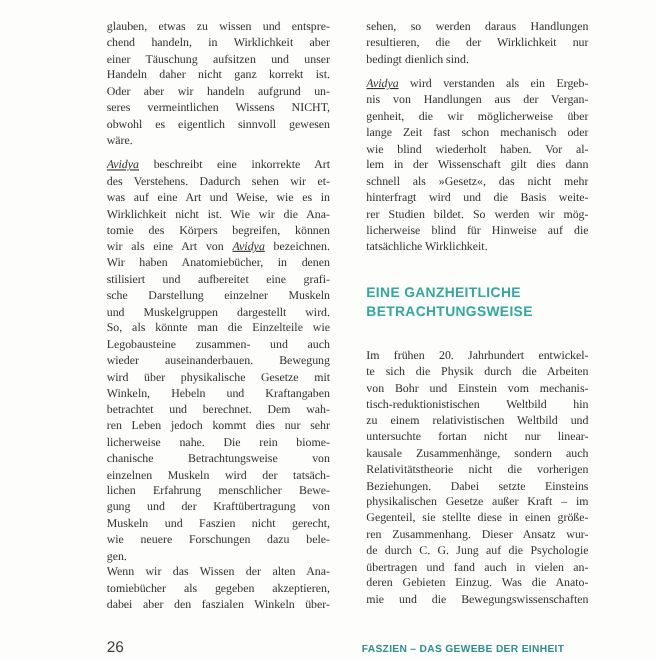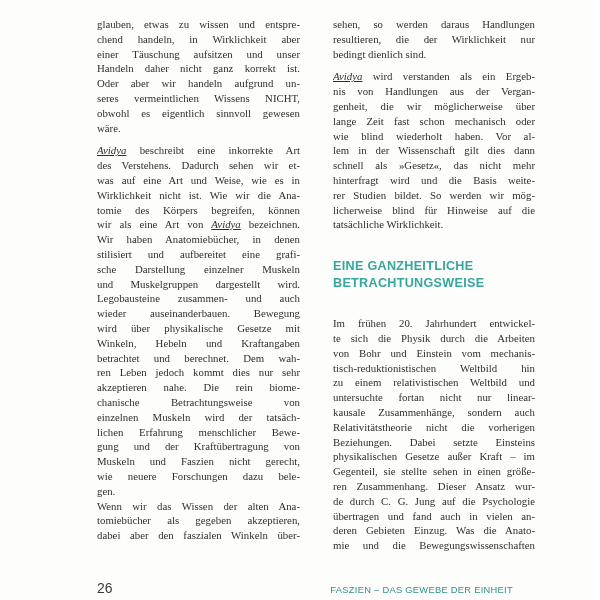--- a/index.html
+++ b/index.html
@@ -21,21 +21,21 @@
     color:var(--teal,#35a79f);font-size:12.6px;line-height:16.5px;height:16.5px;
     letter-spacing:0.3px;text-align:left;text-align-last:left;
   }
   .footer{
     position:absolute;left:97px;right:83px;top:580px;
     display:flex;justify-content:space-between;align-items:baseline;
     font-family:"Liberation Sans", sans-serif;
   }
   .page-number{font-size:14px;color:#3c3a38;}
   .footer-title{
-    font-size:9.3px;font-weight:normal;letter-spacing:0.3px;
+    font-size:9.3px;font-weight:bold;letter-spacing:0.3px;
     color:var(--teal-dark,#2e8f8a);
   }
   i{font-style:italic;text-decoration:underline;}
 </style>
 </head>
 <body>
 
 <div class="page" style="--teal: #35a79f; --teal-dark: #2e8f8a; --text: #322e2b; background: rgb(253, 253, 252);">
   <div class="col col-left" id="col-left">
       <div class="block para gap">
@@ -52,27 +52,28 @@
         <div class="line j"><i>Avidya</i> beschreibt eine inkorrekte Art</div>
         <div class="line j">des Verstehens. Dadurch sehen wir et-</div>
         <div class="line j">was auf eine Art und Weise, wie es in</div>
         <div class="line j">Wirklichkeit nicht ist. Wie wir die Ana-</div>
         <div class="line j">tomie des Körpers begreifen, können</div>
         <div class="line j">wir als eine Art von <i>Avidya</i> bezeichnen.</div>
         <div class="line j">Wir haben Anatomiebücher, in denen</div>
         <div class="line j">stilisiert und aufbereitet eine grafi-</div>
         <div class="line j">sche Darstellung einzelner Muskeln</div>
         <div class="line j">und Muskelgruppen dargestellt wird.</div>
+        <div class="line j">So, als könnte man die Einzelteile wie</div>
         <div class="line j">Legobausteine zusammen- und auch</div>
         <div class="line j">wieder auseinanderbauen. Bewegung</div>
         <div class="line j">wird über physikalische Gesetze mit</div>
         <div class="line j">Winkeln, Hebeln und Kraftangaben</div>
         <div class="line j">betrachtet und berechnet. Dem wah-</div>
         <div class="line j">ren Leben jedoch kommt dies nur sehr</div>
-        <div class="line j">akzeptieren nahe. Die rein biome-</div>
+        <div class="line j">licherweise nahe. Die rein biome-</div>
         <div class="line j">chanische Betrachtungsweise von</div>
         <div class="line j">einzelnen Muskeln wird der tatsäch-</div>
         <div class="line j">lichen Erfahrung menschlicher Bewe-</div>
         <div class="line j">gung und der Kraftübertragung von</div>
         <div class="line j">Muskeln und Faszien nicht gerecht,</div>
         <div class="line j">wie neuere Forschungen dazu bele-</div>
         <div class="line">gen.</div>
       </div>
       <div class="block para">
         <div class="line j">Wenn wir das Wissen der alten Ana-</div>
@@ -107,21 +108,21 @@
         <div class="line j">Im frühen 20. Jahrhundert entwickel-</div>
         <div class="line j">te sich die Physik durch die Arbeiten</div>
         <div class="line j">von Bohr und Einstein vom mechanis-</div>
         <div class="line j">tisch-reduktionistischen Weltbild hin</div>
         <div class="line j">zu einem relativistischen Weltbild und</div>
         <div class="line j">untersuchte fortan nicht nur linear-</div>
         <div class="line j">kausale Zusammenhänge, sondern auch</div>
         <div class="line j">Relativitätstheorie nicht die vorherigen</div>
         <div class="line j">Beziehungen. Dabei setzte Einsteins</div>
         <div class="line j">physikalischen Gesetze außer Kraft – im</div>
-        <div class="line j">Gegenteil, sie stellte sehen in einen größe-</div>
+        <div class="line j">Gegenteil, sie stellte diese in einen größe-</div>
         <div class="line j">ren Zusammenhang. Dieser Ansatz wur-</div>
         <div class="line j">de durch C. G. Jung auf die Psychologie</div>
         <div class="line j">übertragen und fand auch in vielen an-</div>
         <div class="line j">deren Gebieten Einzug. Was die Anato-</div>
         <div class="line j">mie und die Bewegungswissenschaften</div>
       </div>
     </div>
   <div class="footer">
     <span class="page-number">26</span>
     <span class="footer-title">FASZIEN – DAS GEWEBE DER EINHEIT</span>

